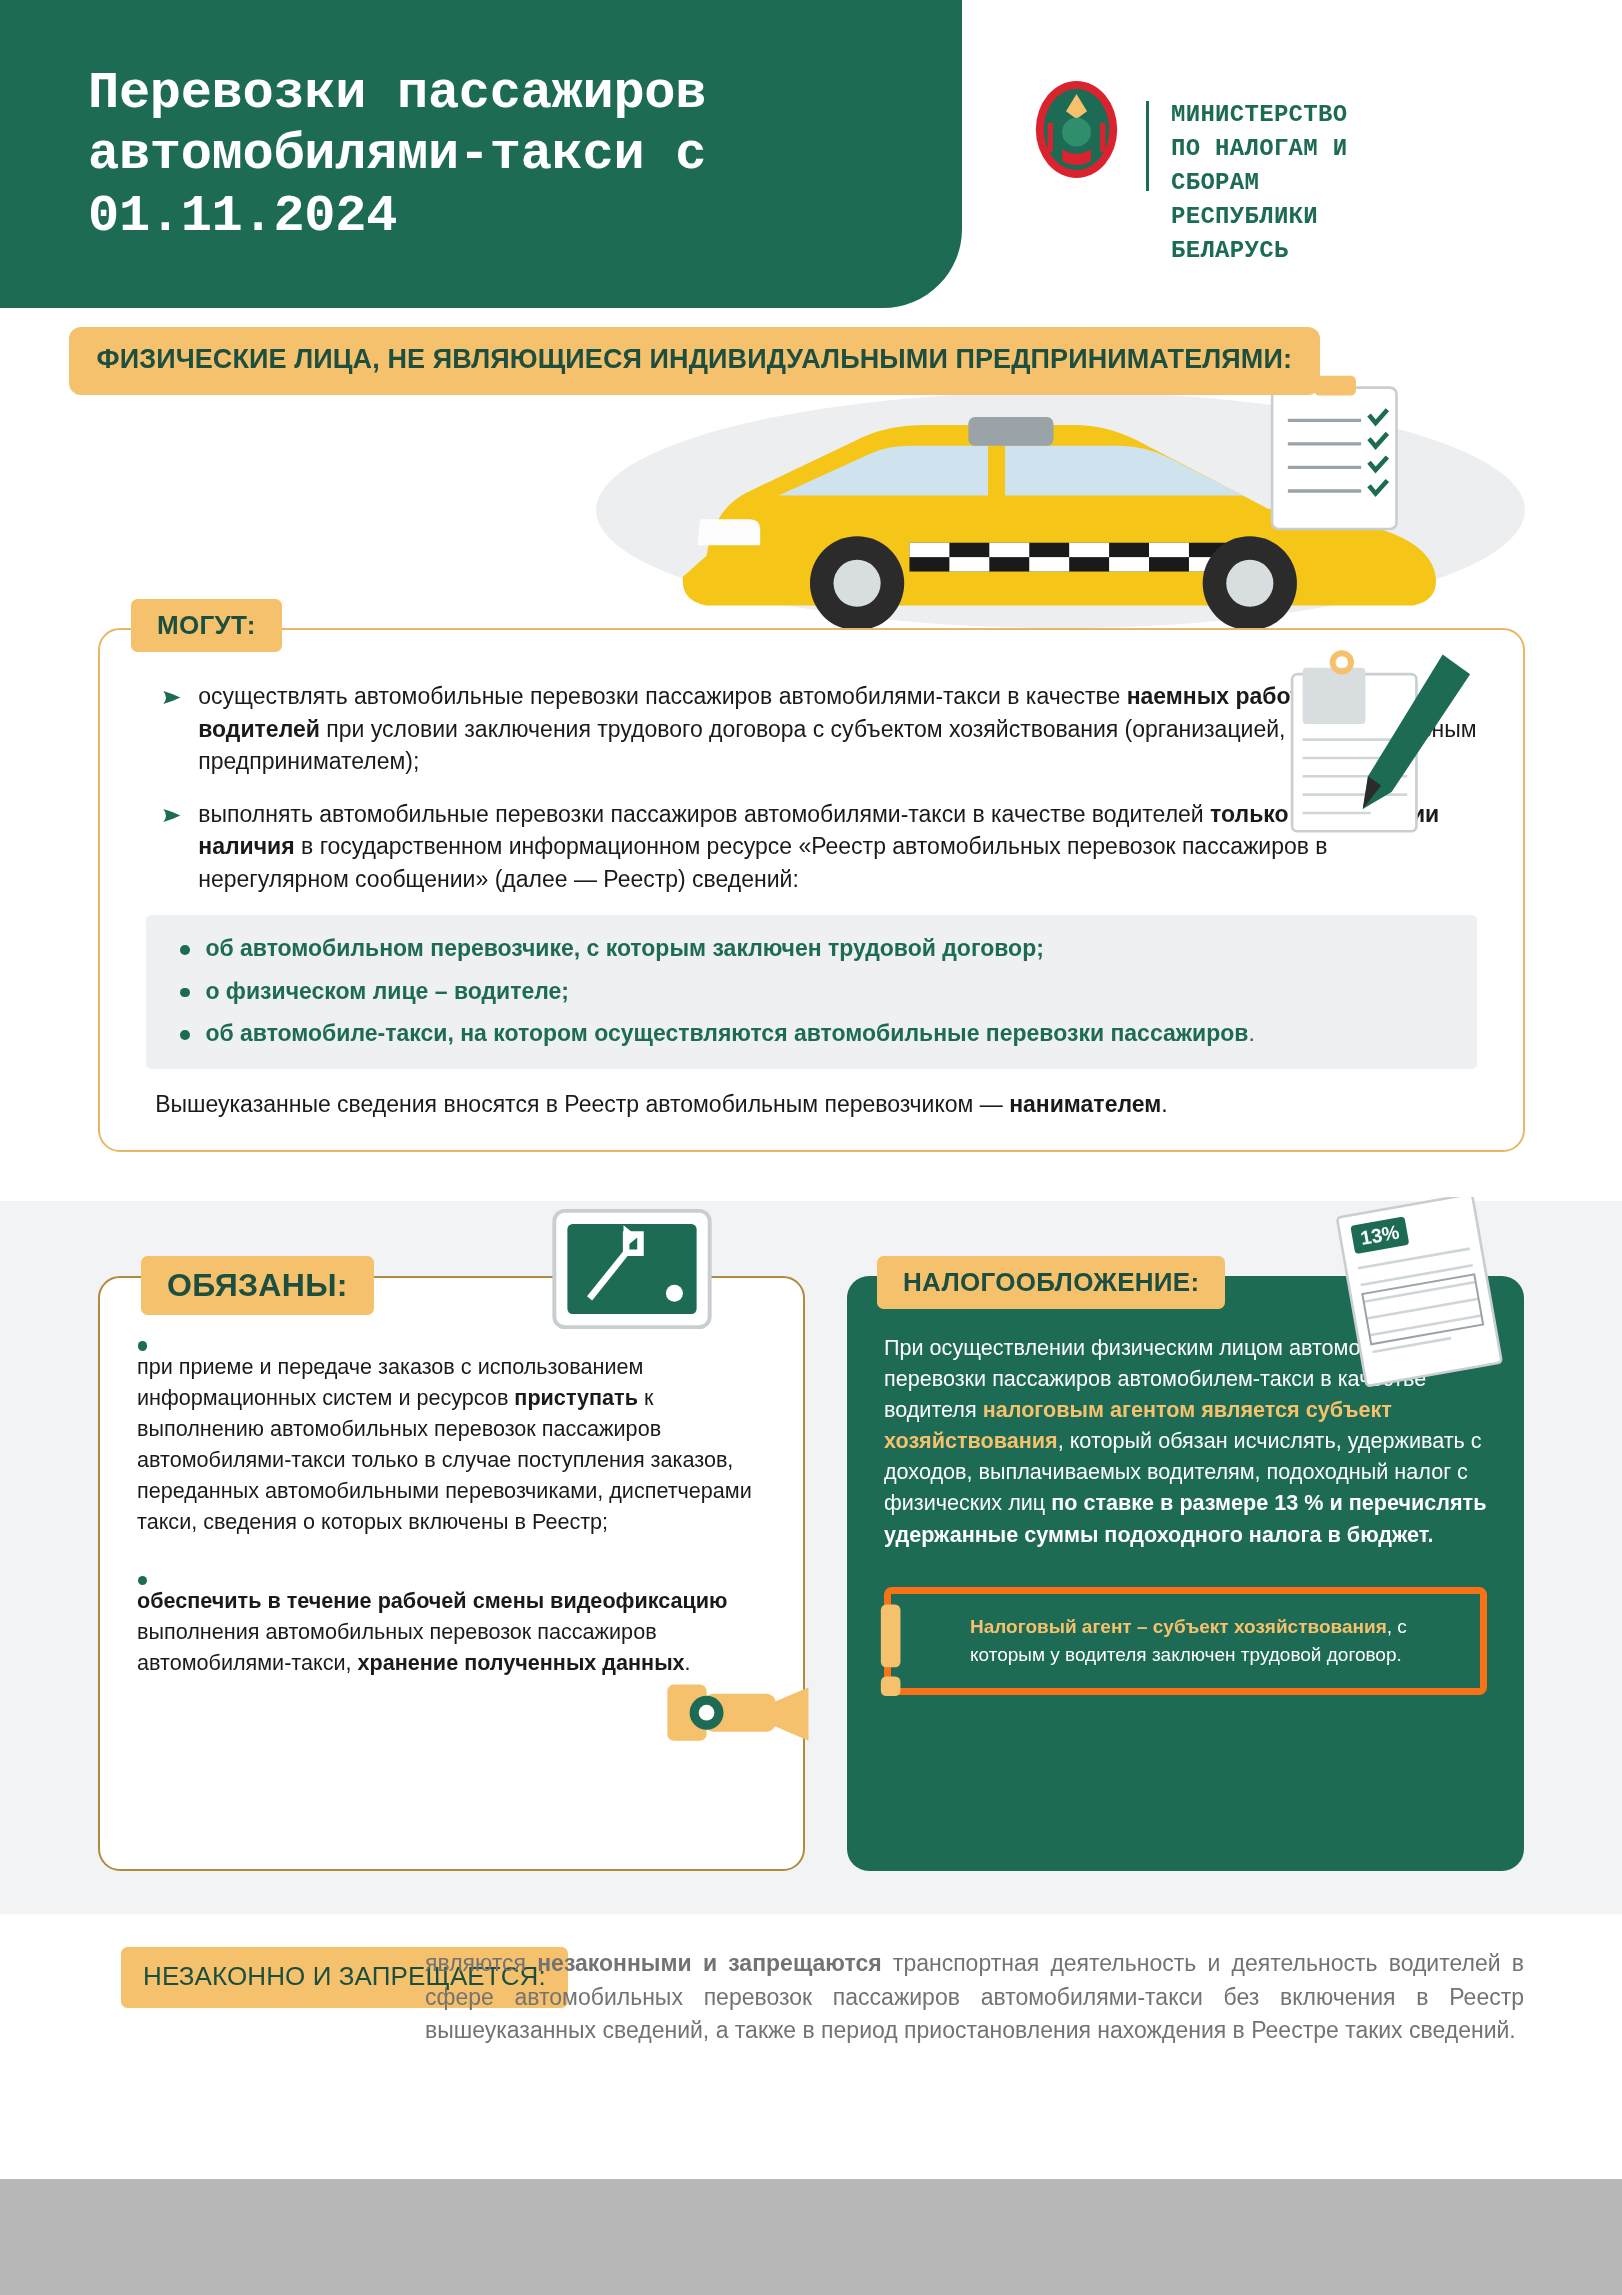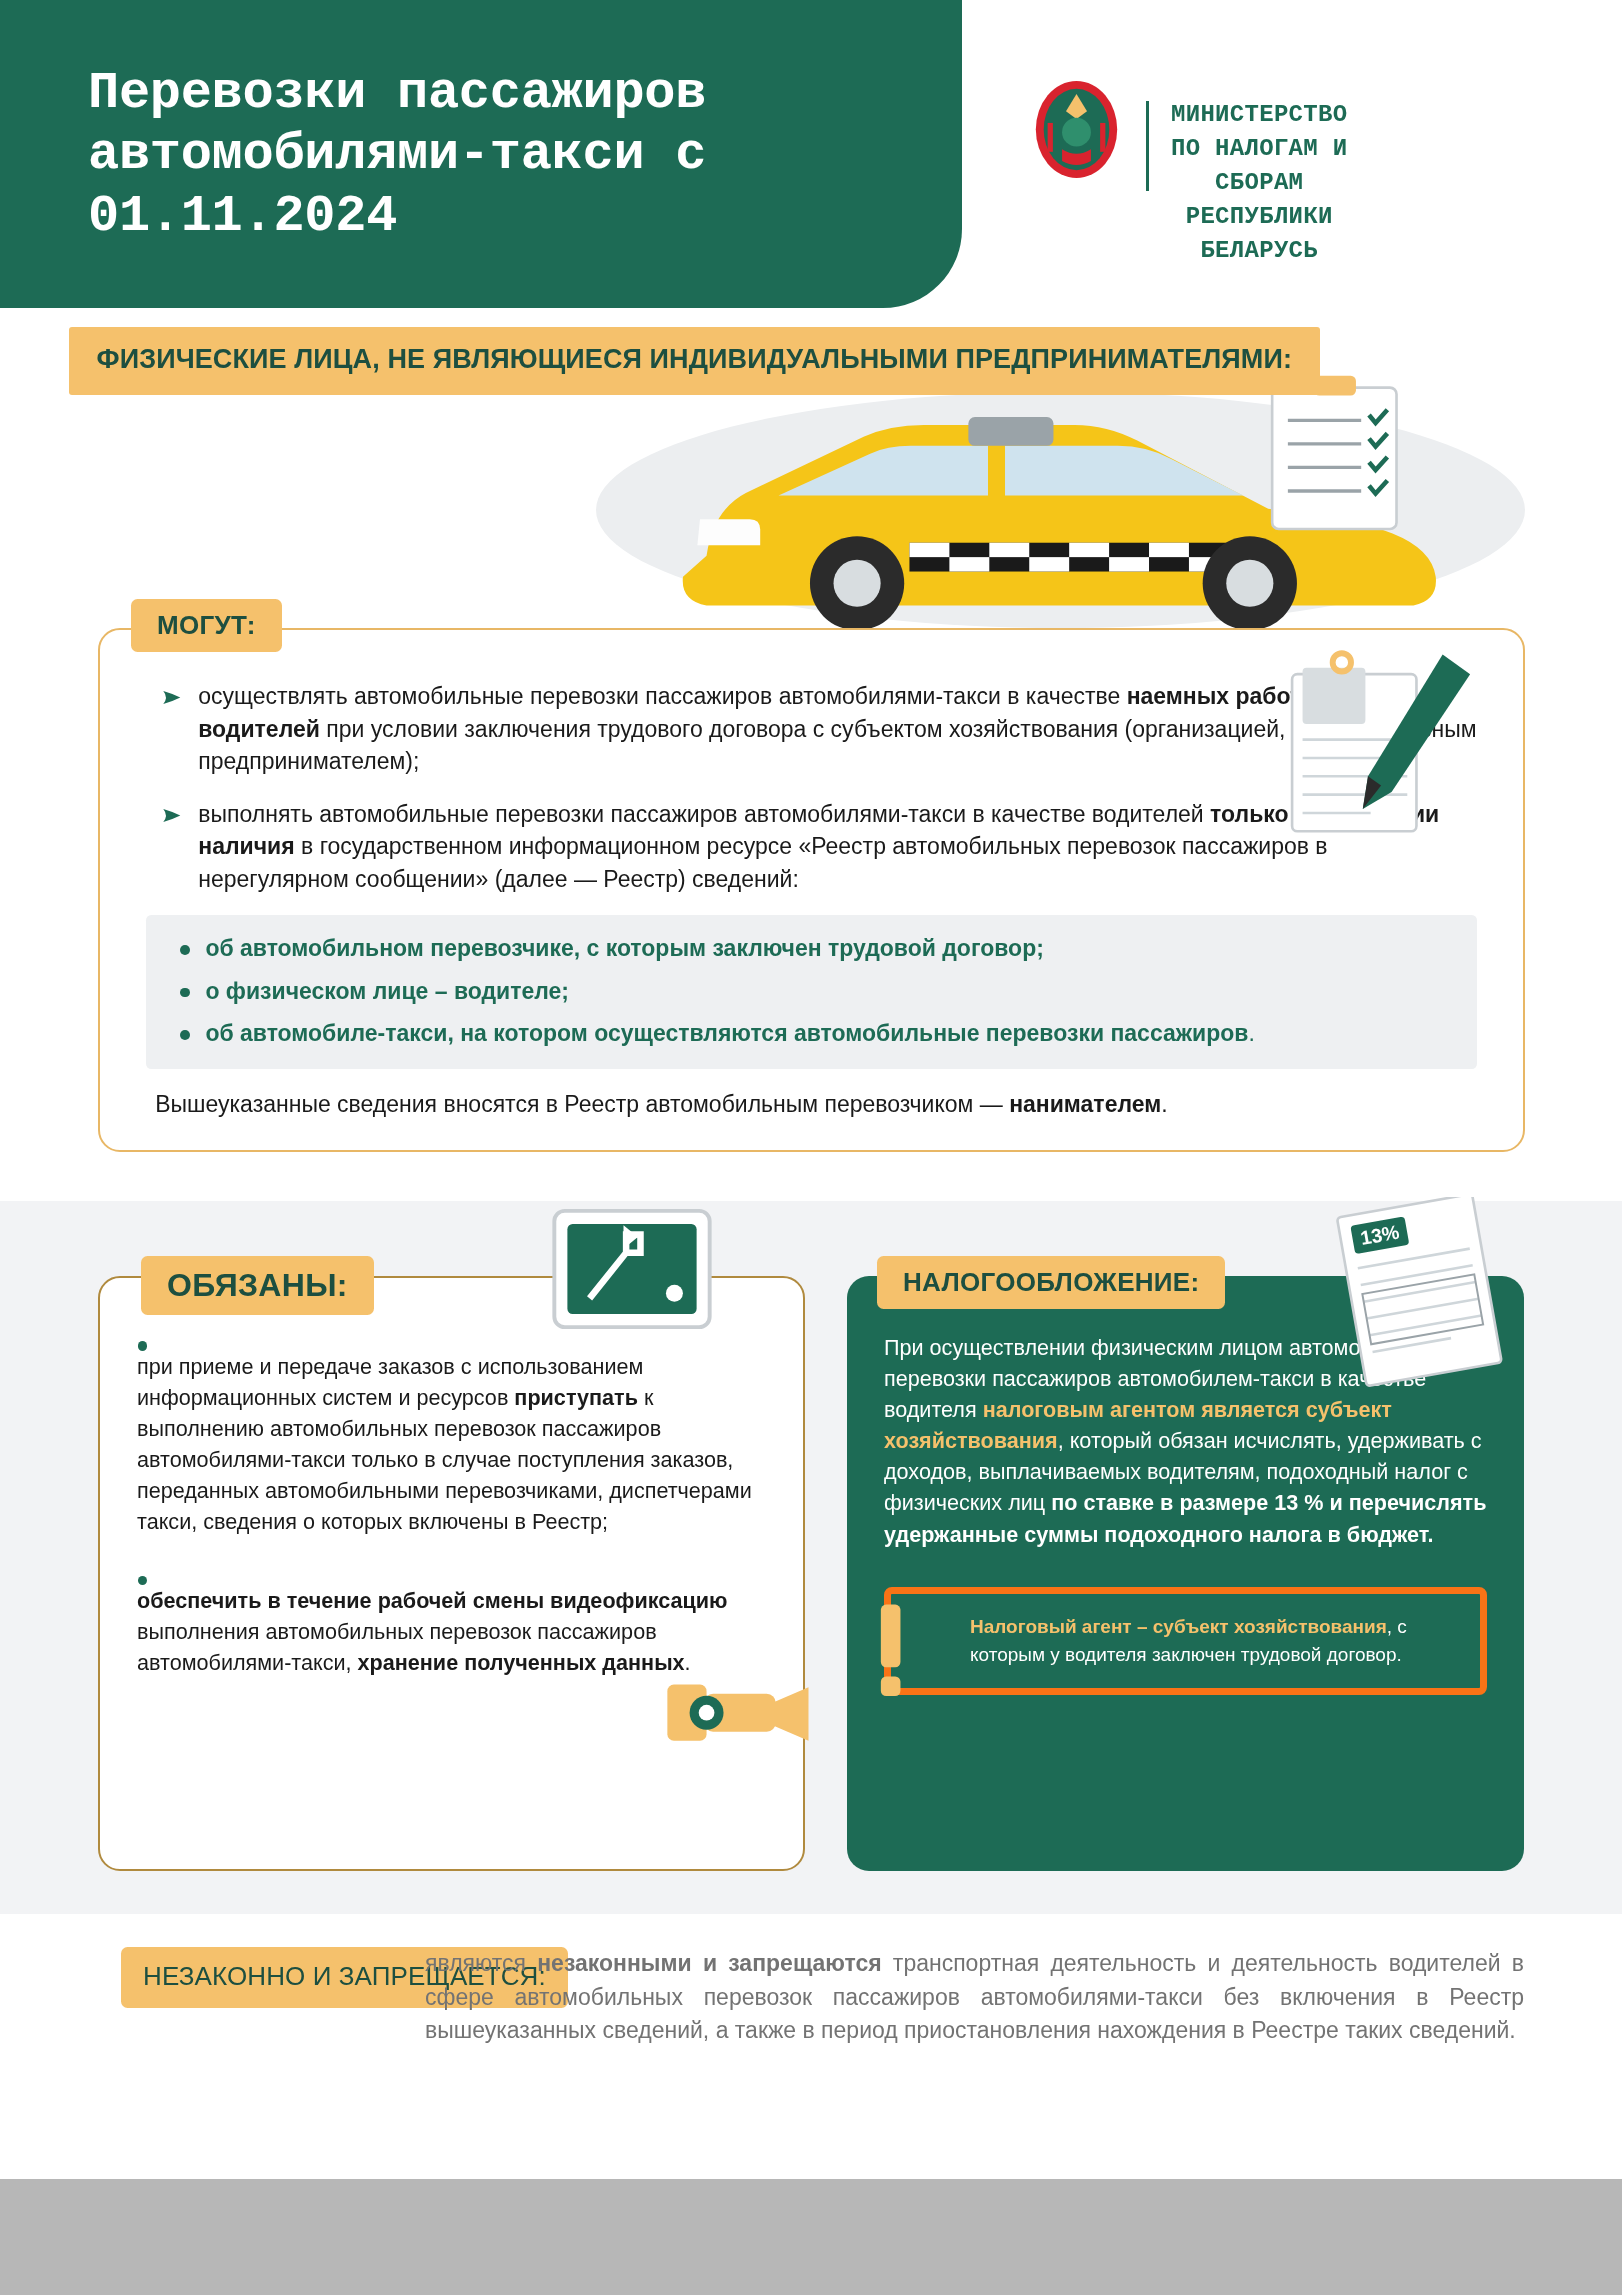--- a/index.html
+++ b/index.html
@@ -47,36 +47,35 @@
     width: 105px; height: 105px;
   }
   .ministry {
     position: absolute;
     left: 1171px; top: 98px;
     color: #1d6b55;
     font-size: 24px;
     font-weight: bold;
     line-height: 1.42;
     letter-spacing: 0.3px;
-    text-align: center;
   }
   .ministry .divider-line {
     position: absolute;
     left: -25px; top: 2.6px;
     width: 3.3px; height: 90px;
     background: #1d6b55;
   }
 
   
   .persons-badge {
     position: absolute;
     left: 69px; top: 327px;
     background: #f5c16c;
     padding: 14.4px 27.5px 17px 27.5px;
-    border-radius: 3px;
+    border-radius: 12px;
     color: #1d4f40;
     font-size: 27px;
     font-weight: bold;
     line-height: 1.34;
     letter-spacing: 0.1px;
     z-index: 6;
   }
 
   
   .taxi-area {

